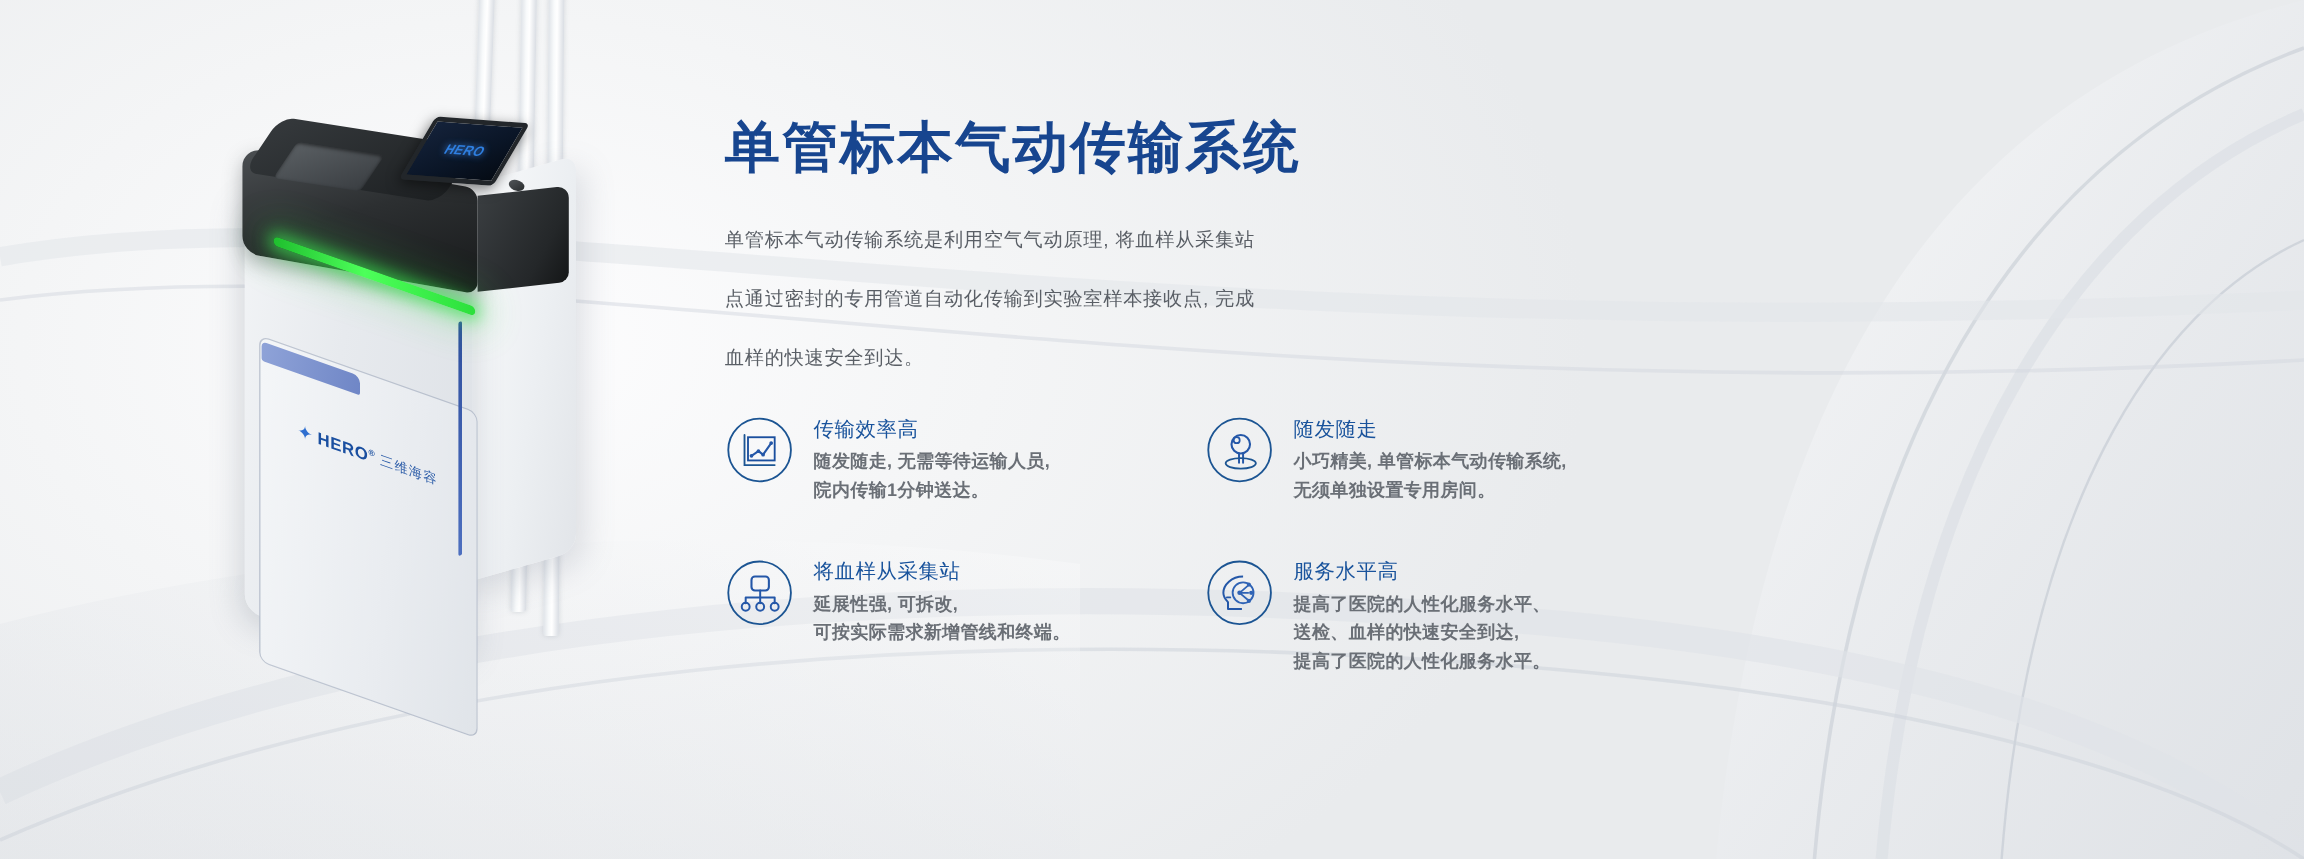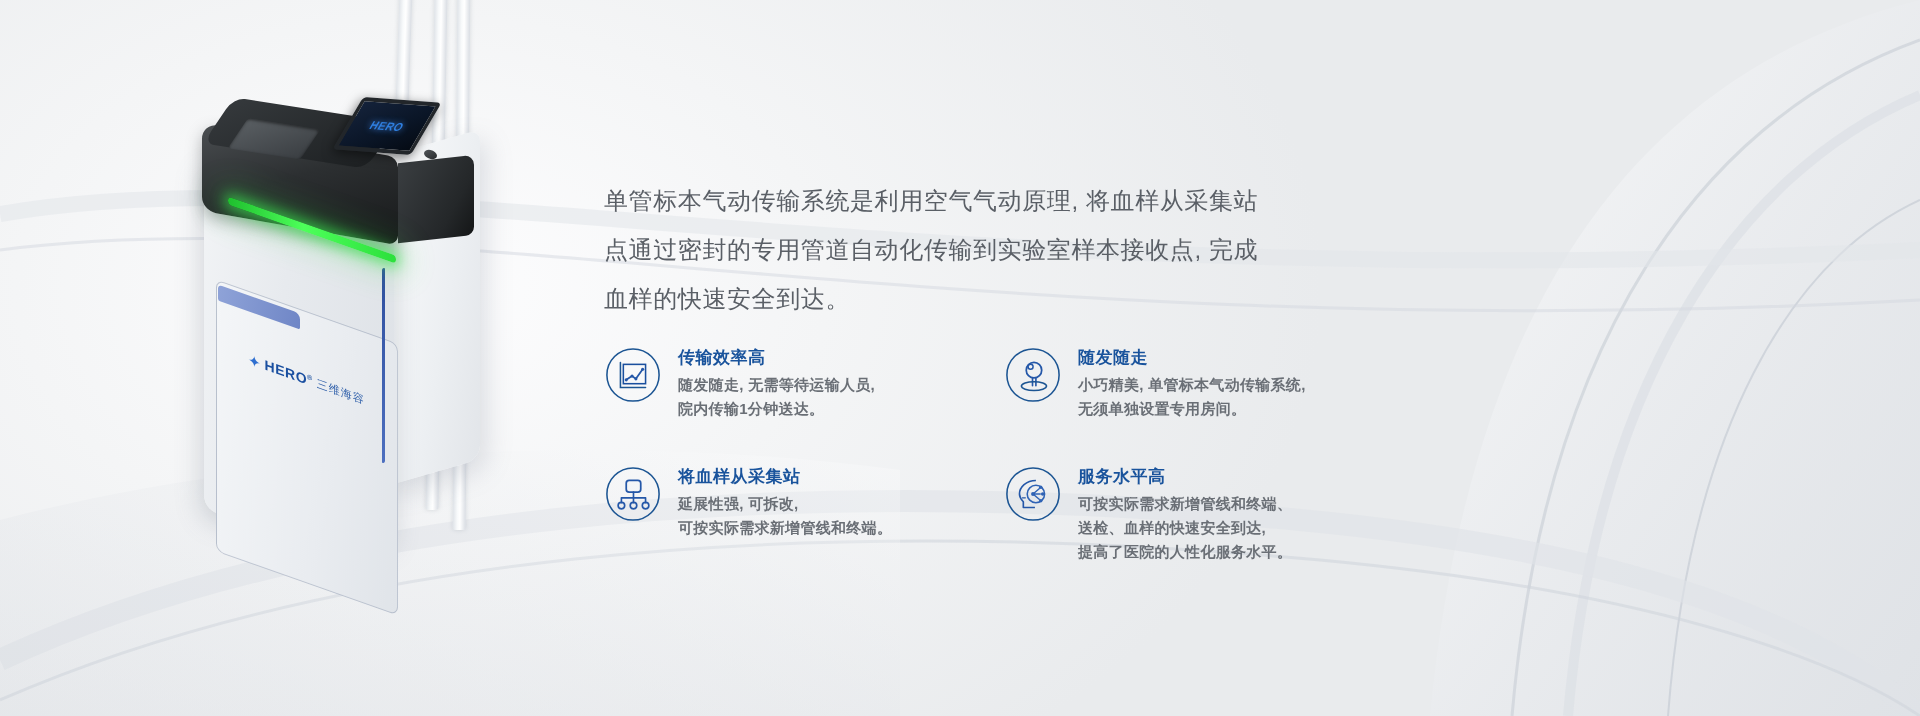--- a/index.html
+++ b/index.html
@@ -159,37 +159,37 @@
   .content { position:absolute; left:604px; top:0; width:1300px; height:716px; }
 
   .headline {
     position:absolute; left:0; top:92px;
     font-size:46px; font-weight:bold; letter-spacing:2px;
     color:#17458f;
     font-family:"Liberation Sans","DejaVu Sans",sans-serif;
   }
   .intro {
     position:absolute; left:0; top:176px; width:660px;
-    font-size:24px; line-height:49px; color:#5a5f66;
+    font-size:16px; line-height:49px; color:#5a5f66;
     letter-spacing:.6px;
   }
 
   .features {
     position:absolute; left:0; top:344px;
     width:680px;
     display:grid;
     grid-template-columns:400px 400px;
     grid-template-rows:auto auto;
     row-gap:42px;
   }
   .feature { display:flex; align-items:flex-start; gap:16px; }
   .f-icon { flex:0 0 auto; width:58px; height:58px; margin-top:2px; }
   .f-text { padding-top:2px; }
   .f-title {
-    font-size:17px; font-weight:bold; color:#19539c;
+    font-size:17px; font-weight:normal; color:#19539c;
     letter-spacing:.5px; margin-bottom:4px;
   }
   .f-desc {
     font-size:15px; line-height:24px; color:#6a6f76; letter-spacing:.3px;font-weight:bold;
   }
 </style>
 </head>
 <body>
 
 <div id="banner">
@@ -242,20 +242,21 @@
       <div class="hatch"></div>
       <div class="knob"></div>
       <div class="screen">
         <span class="screen-logo">HERO</span>
       </div>
     </div>
   </div>
 
   <div class="content">
 
+    <h1 class="headline">单管标本气动传输系统</h1>
 
     <div class="intro">
       <div>单管标本气动传输系统是利用空气气动原理, 将血样从采集站</div>
       <div>点通过密封的专用管道自动化传输到实验室样本接收点, 完成</div>
       <div>血样的快速安全到达。</div>
     </div>
 
     <div class="features">
 
       <div class="feature">
@@ -321,21 +322,21 @@
           <path d="M30 30 L37 24 M30 30 L38 30 M30 30 L37 36" stroke="#2f63b5" stroke-width="1.5"></path>
           <circle cx="30" cy="30" r="2" fill="#2f63b5"></circle>
           <circle cx="38" cy="23" r="1.8" fill="#2f63b5"></circle>
           <circle cx="40" cy="30" r="1.8" fill="#2f63b5"></circle>
           <circle cx="38" cy="37" r="1.8" fill="#2f63b5"></circle>
           <path d="M22 34 L19 34" stroke="#2457a8" stroke-width="1.5" stroke-linecap="round"></path>
         </svg>
         <div class="f-text">
           <div class="f-title">服务水平高</div>
           <div class="f-desc">
-            <div>可按实际需求新增管线和终端、</div>
+            <div>提高了医院的人性化服务水平、</div>
             <div>送检、血样的快速安全到达,</div>
             <div>提高了医院的人性化服务水平。</div>
           </div>
         </div>
       </div>
 
     </div>
   </div>
 </div>
 

